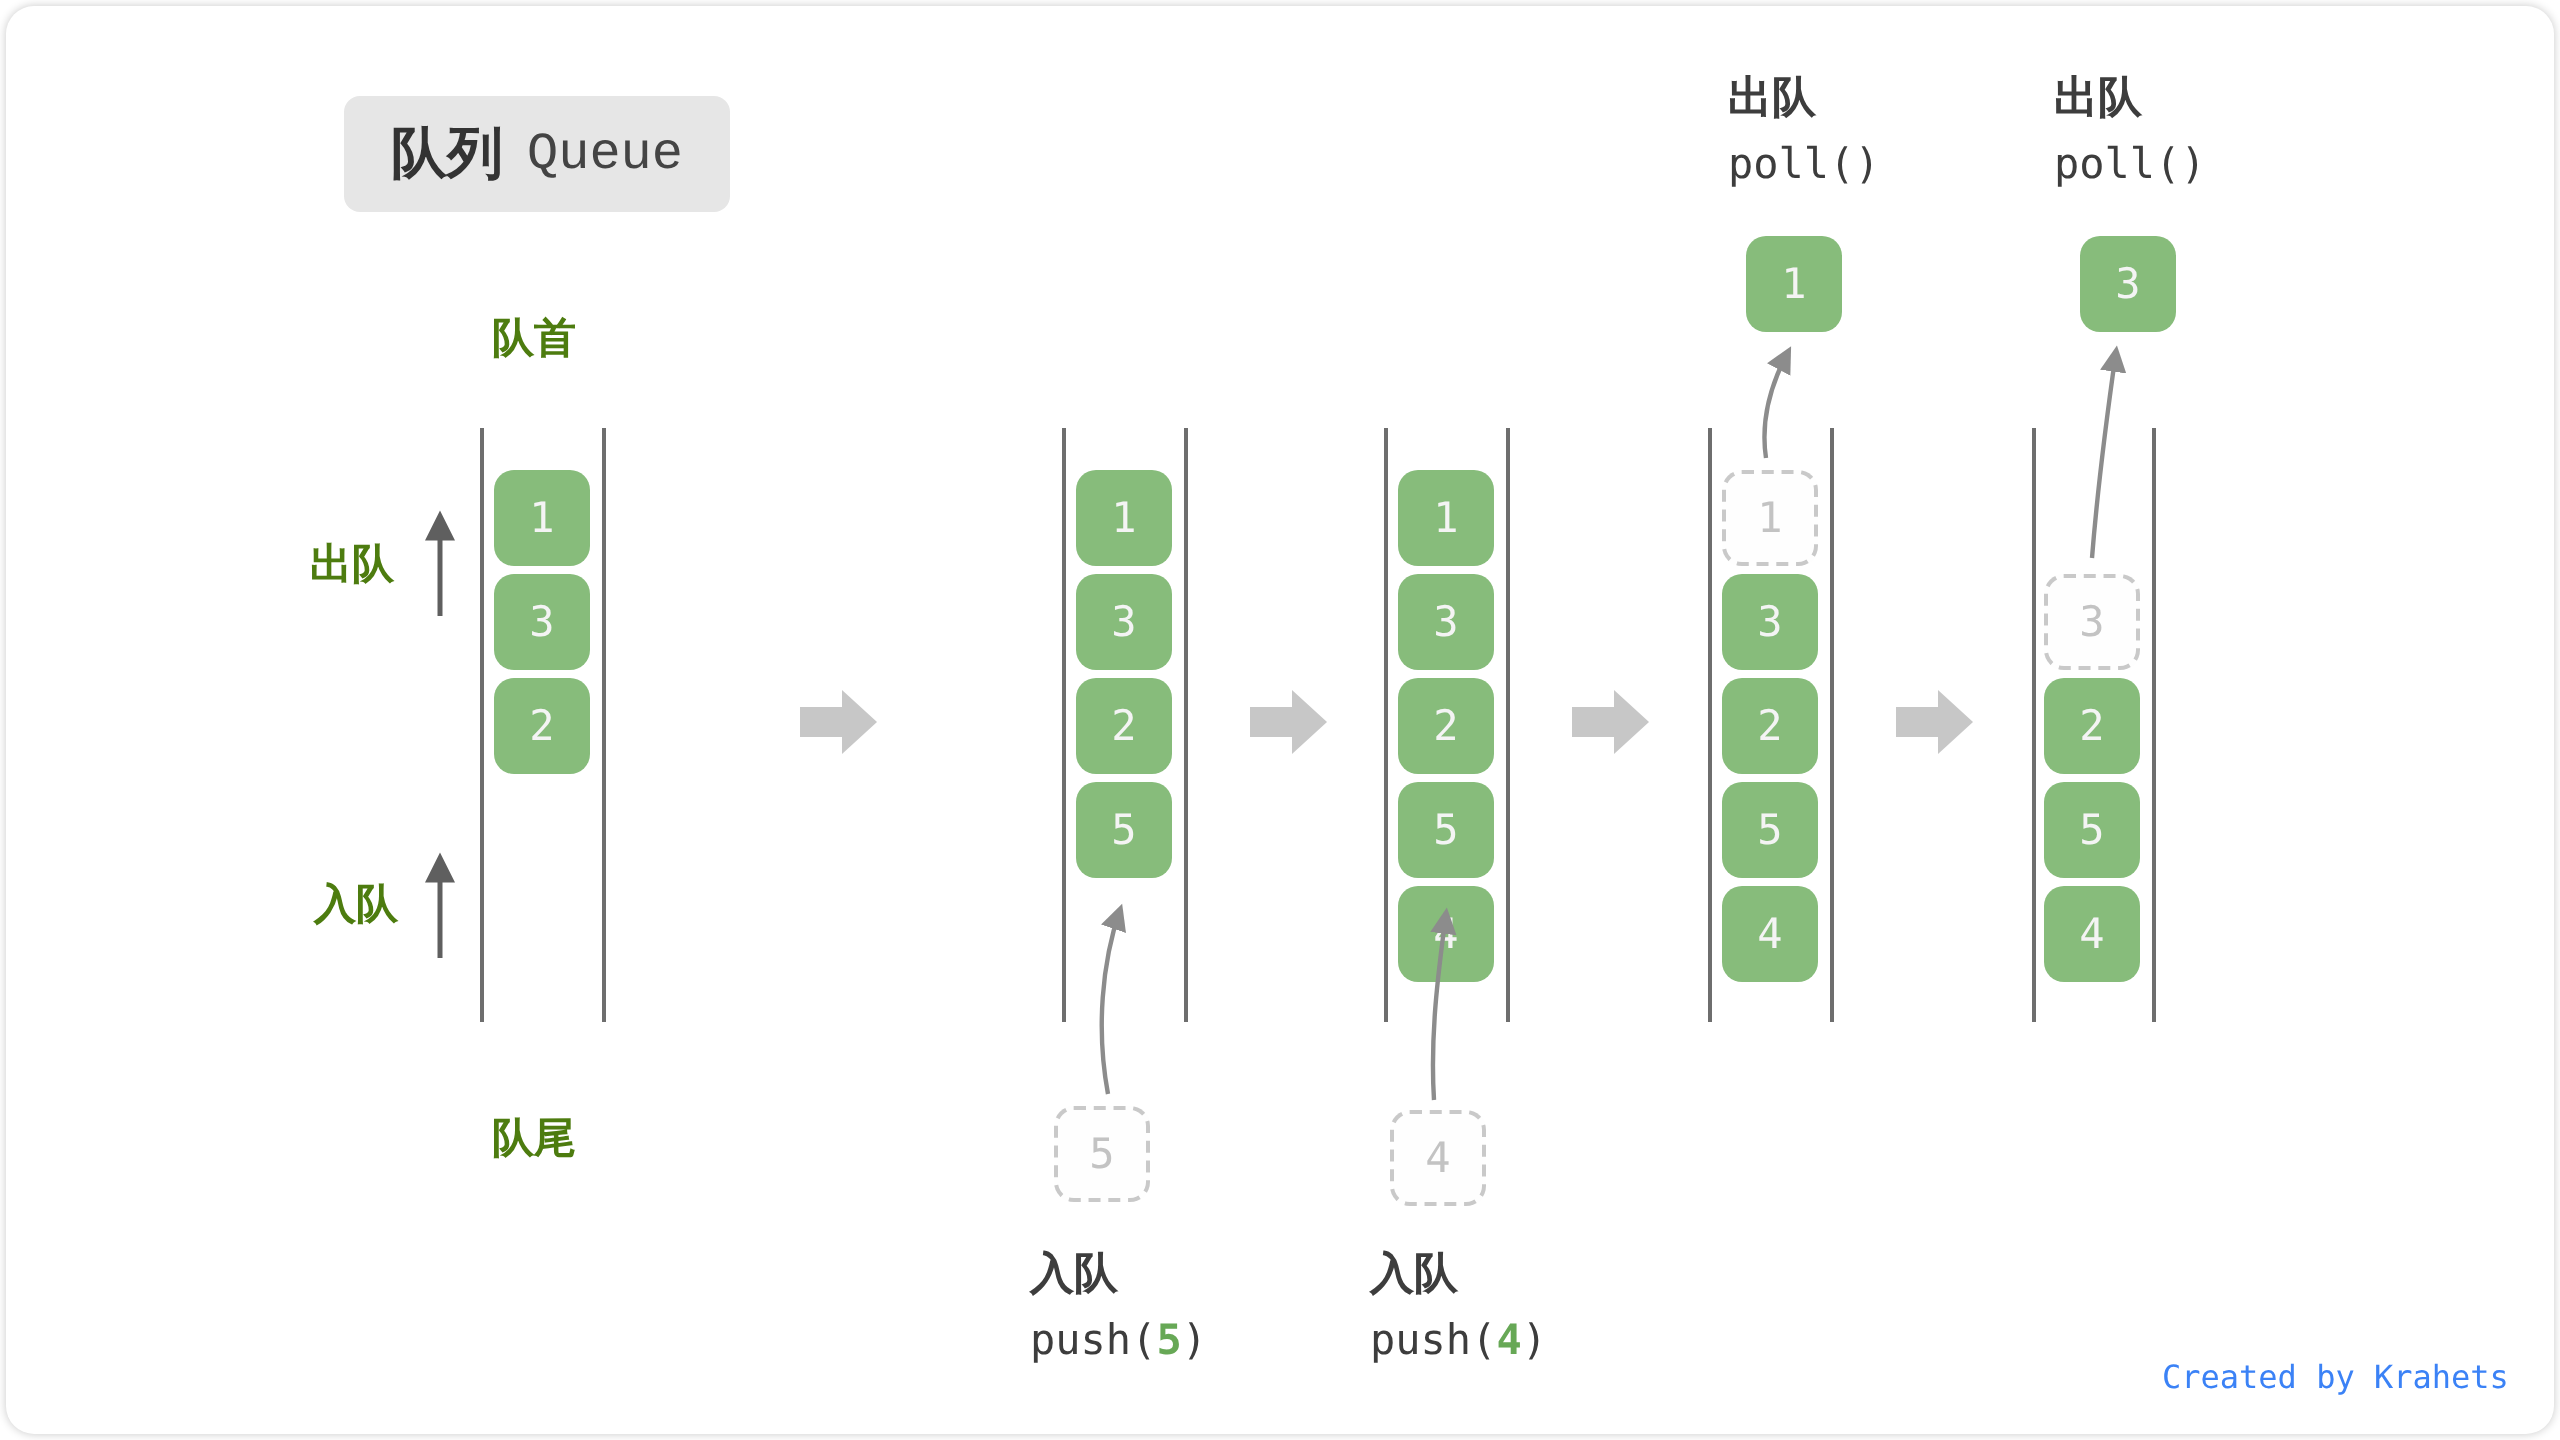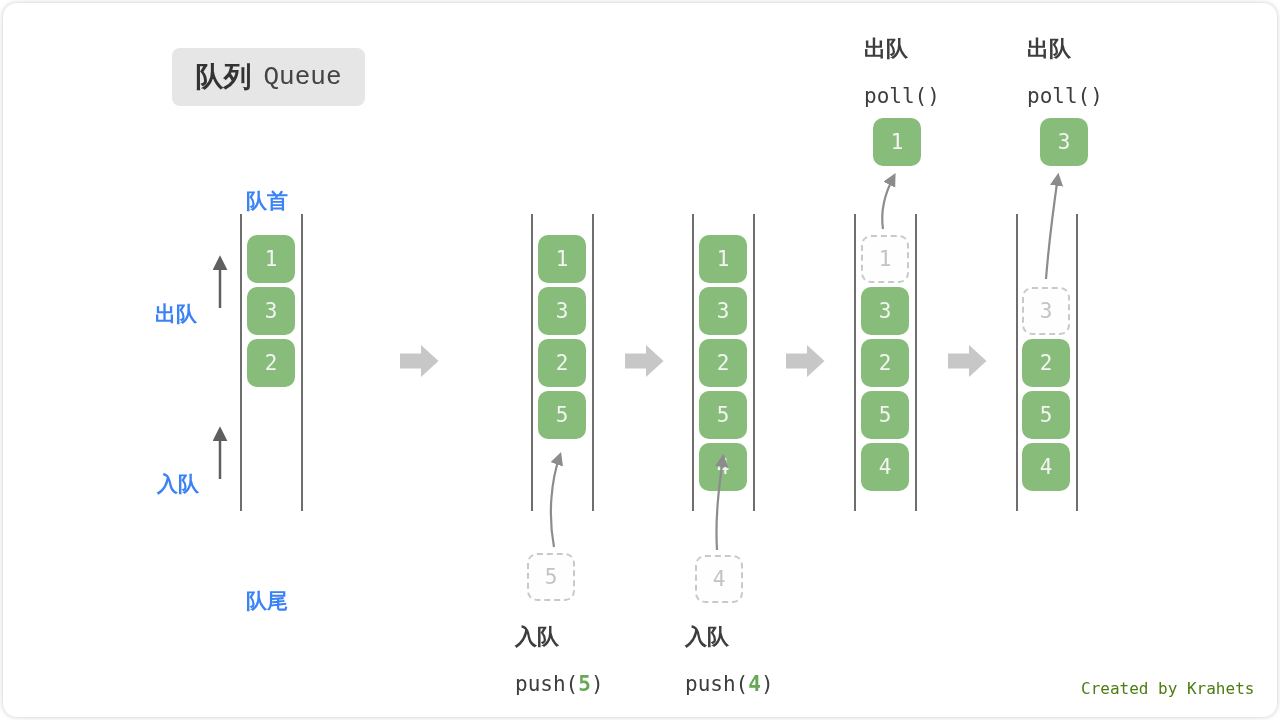--- a/index.html
+++ b/index.html
@@ -25,32 +25,31 @@
     border-radius: 8px;
     display: flex; align-items: center; justify-content: center;
     gap: 12px;
   }
   .badge-zh { font-family: "DejaVu Sans", sans-serif; font-weight: 700; font-size: 28px; color: #333333; }
   .badge-en { font-family: Liberation Mono, monospace; font-size: 26px; color: #444444; }
 
   .zh-label {
     position: absolute;
     font-family: Liberation Mono, monospace;
-    font-weight: 700; font-size: 21px; color: #3b82f6;
+    font-weight: 700; font-size: 21px; color: #4d7c0f;
     white-space: nowrap;
-    margin-top: 32px;
   }
   .code-text {
     font-family: "DejaVu Sans Mono", monospace;
     font-size: 20px; color: #3d3d3d;
     white-space: nowrap;
   }
   .ann { position: absolute; }
   .ann .zh { font-family: "DejaVu Sans", sans-serif; font-weight: 700; font-size: 22px; color: #3d3d3d; }
-  .ann .code-text { display: block; margin-top: 20px; font-size: 21px; }
+  .ann .code-text { display: block; margin-top: 6px; font-size: 21px; }
   .green-num { color: #67a856; font-weight: 700; }
 
   .rail { position: absolute; width: 2px; height: 297px; top: 211px; background: #6e6e6e; }
 
   .cell {
     position: absolute;
     width: 48px; height: 48px;
     border-radius: 10px;
     display: flex; align-items: center; justify-content: center;
     font-family: "DejaVu Sans Mono", monospace;
@@ -61,21 +60,21 @@
     width: 44px; height: 44px;
     border: 2px dashed #c9c9c9;
     background: #fefefe;
     color: #c3c3c3;
   }
 
   .watermark {
     position: absolute;
     left: 1078px; top: 676px;
     font-family: "DejaVu Sans Mono", monospace;
-    font-size: 16px; color: #4d7c0f;
+    font-size: 16px; color: #3b82f6;
     white-space: nowrap;
   }
   svg.arrows { position: absolute; left: 0; top: 0; pointer-events: none; }
 </style>
 </head>
 <body>
 
 <div class="card">
 
   <div class="badge">

